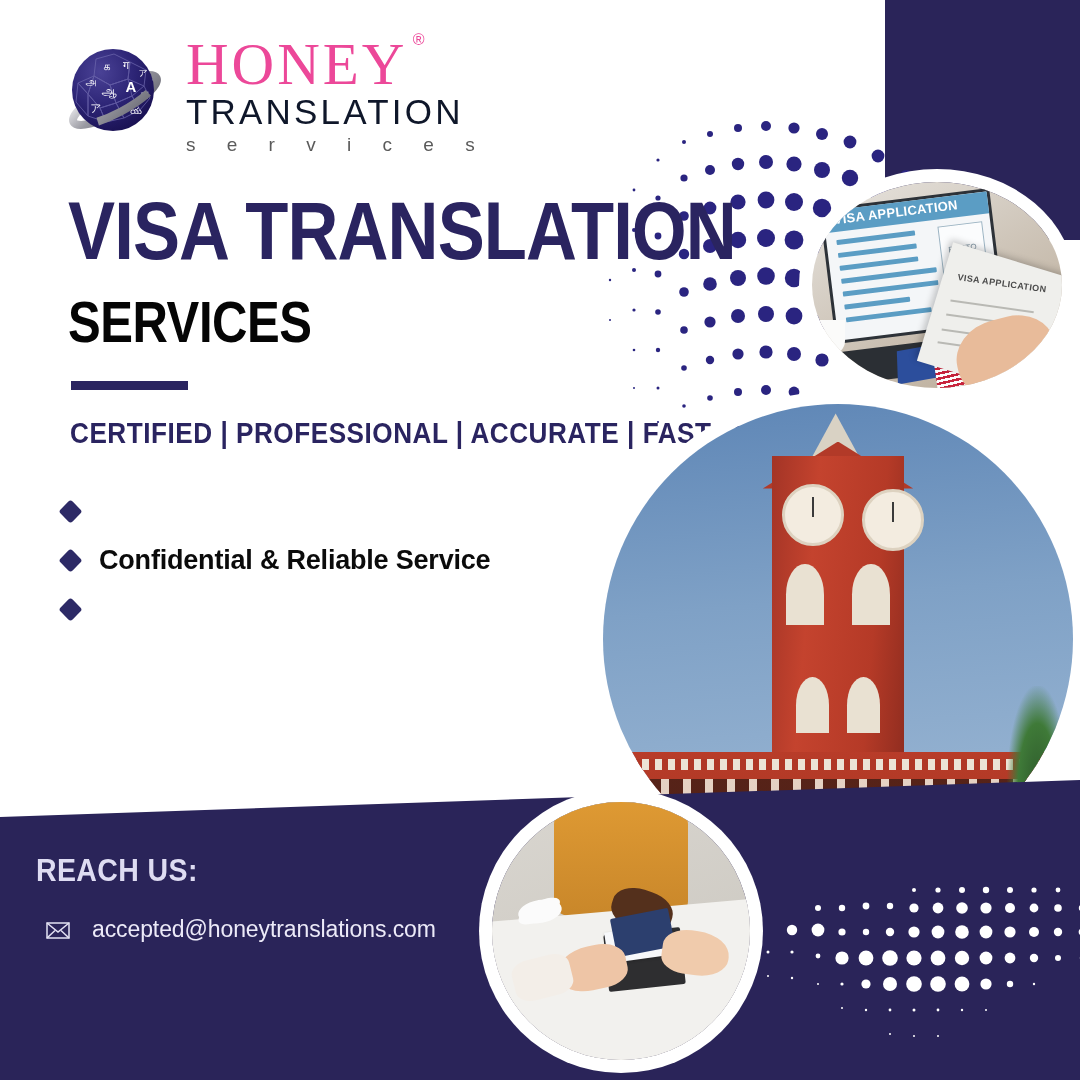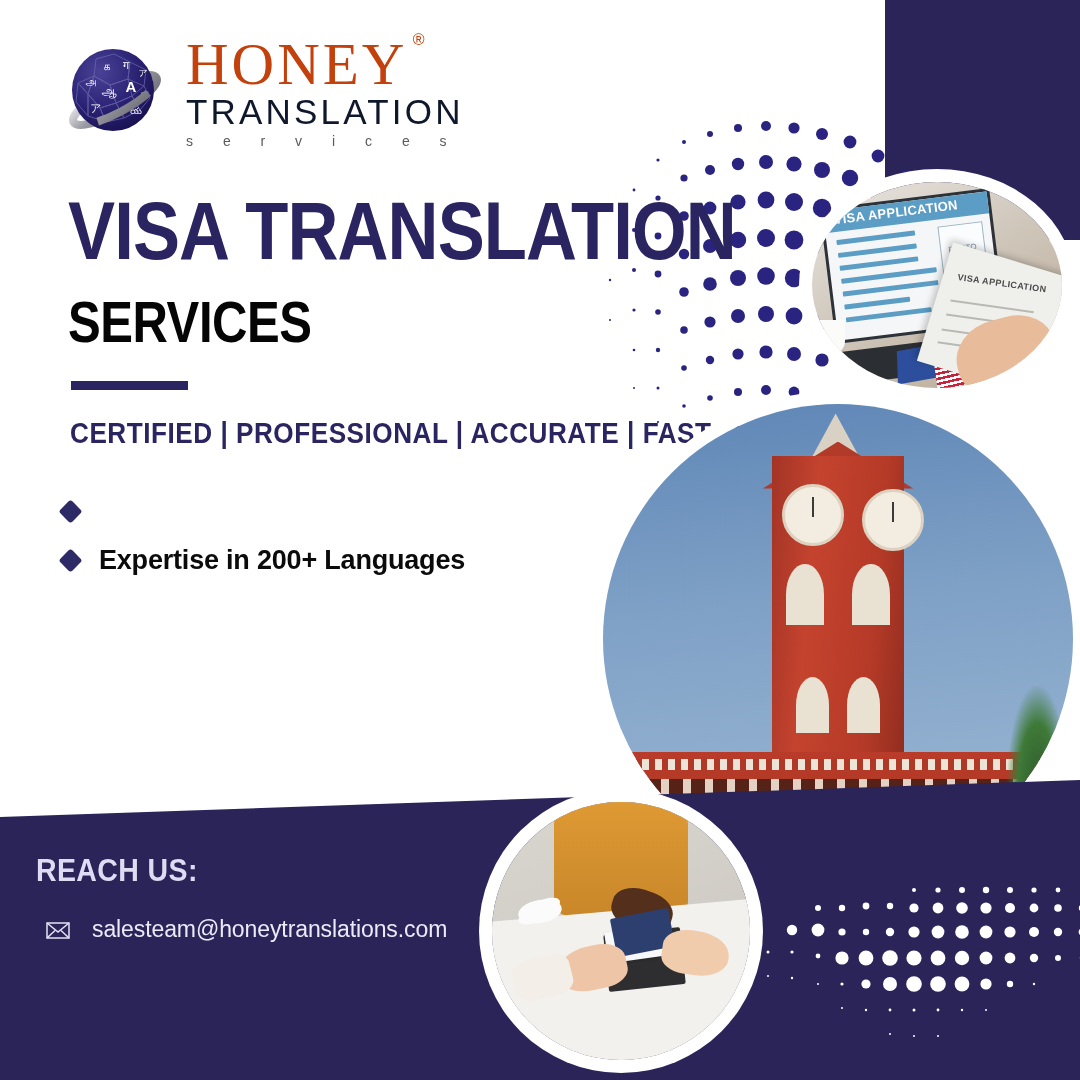--- a/index.html
+++ b/index.html
@@ -43,21 +43,21 @@
     flex: 0 0 auto;
   }
   .logo-wordmark {
     margin-left: 10px;
     padding-top: 8px;
   }
   .wm-honey {
     font-family: "Liberation Serif", serif;
     font-size: 59px;
     letter-spacing: 3px;
-    color: #c2410c;
+    color: #ec4899;
     line-height: 0.95;
     white-space: nowrap;
     position: relative;
     display: inline-block;
   }
   .wm-reg {
     position: absolute;
     top: -4px;
     right: -20px;
     font-size: 16px;
@@ -66,21 +66,21 @@
   .wm-translation {
     font-family: "Liberation Sans", sans-serif;
     font-size: 35px;
     letter-spacing: 3.2px;
     color: #0f172a;
     line-height: 1.12;
     white-space: nowrap;
   }
   .wm-services {
     font-family: "Liberation Sans", sans-serif;
-    font-size: 14px;
+    font-size: 19px;
     letter-spacing: 13px;
     color: #5a5a5a;
     line-height: 1.5;
     white-space: nowrap;
   }
 
   
   .headline-1 {
     position: absolute;
     left: 68px;
@@ -556,21 +556,24 @@
   <div class="headline-2">SERVICES</div>
   <div class="accent-bar"></div>
   <div class="tagline">CERTIFIED  |  PROFESSIONAL  |  ACCURATE  |  FAST</div>
 
   <div class="bullets">
     <div class="bullet-item">
       <span class="bullet-dot"></span>
     </div>
     <div class="bullet-item">
       <span class="bullet-dot"></span>
-      <span class="bullet-text">Expertise in 200+ Languages</span>
+      <span class="bullet-text">Confidential &amp; Reliable Service</span>
+    </div>
+    <div class="bullet-item">
+      <span class="bullet-dot"></span>
     </div>
   </div>
 
   <div class="photo-circle circle-tower">
     <div class="ph tw-sky">
       <div class="tw-spire"></div>
       <div class="tw-roof"></div>
       <div class="tw-tower"></div>
       <div class="tw-clock tw-clock-l"></div>
       <div class="tw-clock tw-clock-r"></div>
@@ -722,19 +725,19 @@
 
     <div class="contact-row" style="margin-top:6px;">
       <span class="contact-icon">
         <svg width="28" height="28" viewBox="0 0 28 28" fill="none" stroke="#e4e2f4" stroke-width="1.5">
           <rect x="3" y="7" width="22" height="15"></rect>
           <polyline points="3,7 14,16 25,7"></polyline>
           <line x1="3" y1="22" x2="11" y2="14.5"></line>
           <line x1="25" y1="22" x2="17" y2="14.5"></line>
         </svg>
       </span>
-      <span class="contact-text">salesteam@honeytranslations.com</span>
+      <span class="contact-text">accepted@honeytranslations.com</span>
     </div>
 
 
   </div>
 
 </div>
 
 </body></html>

